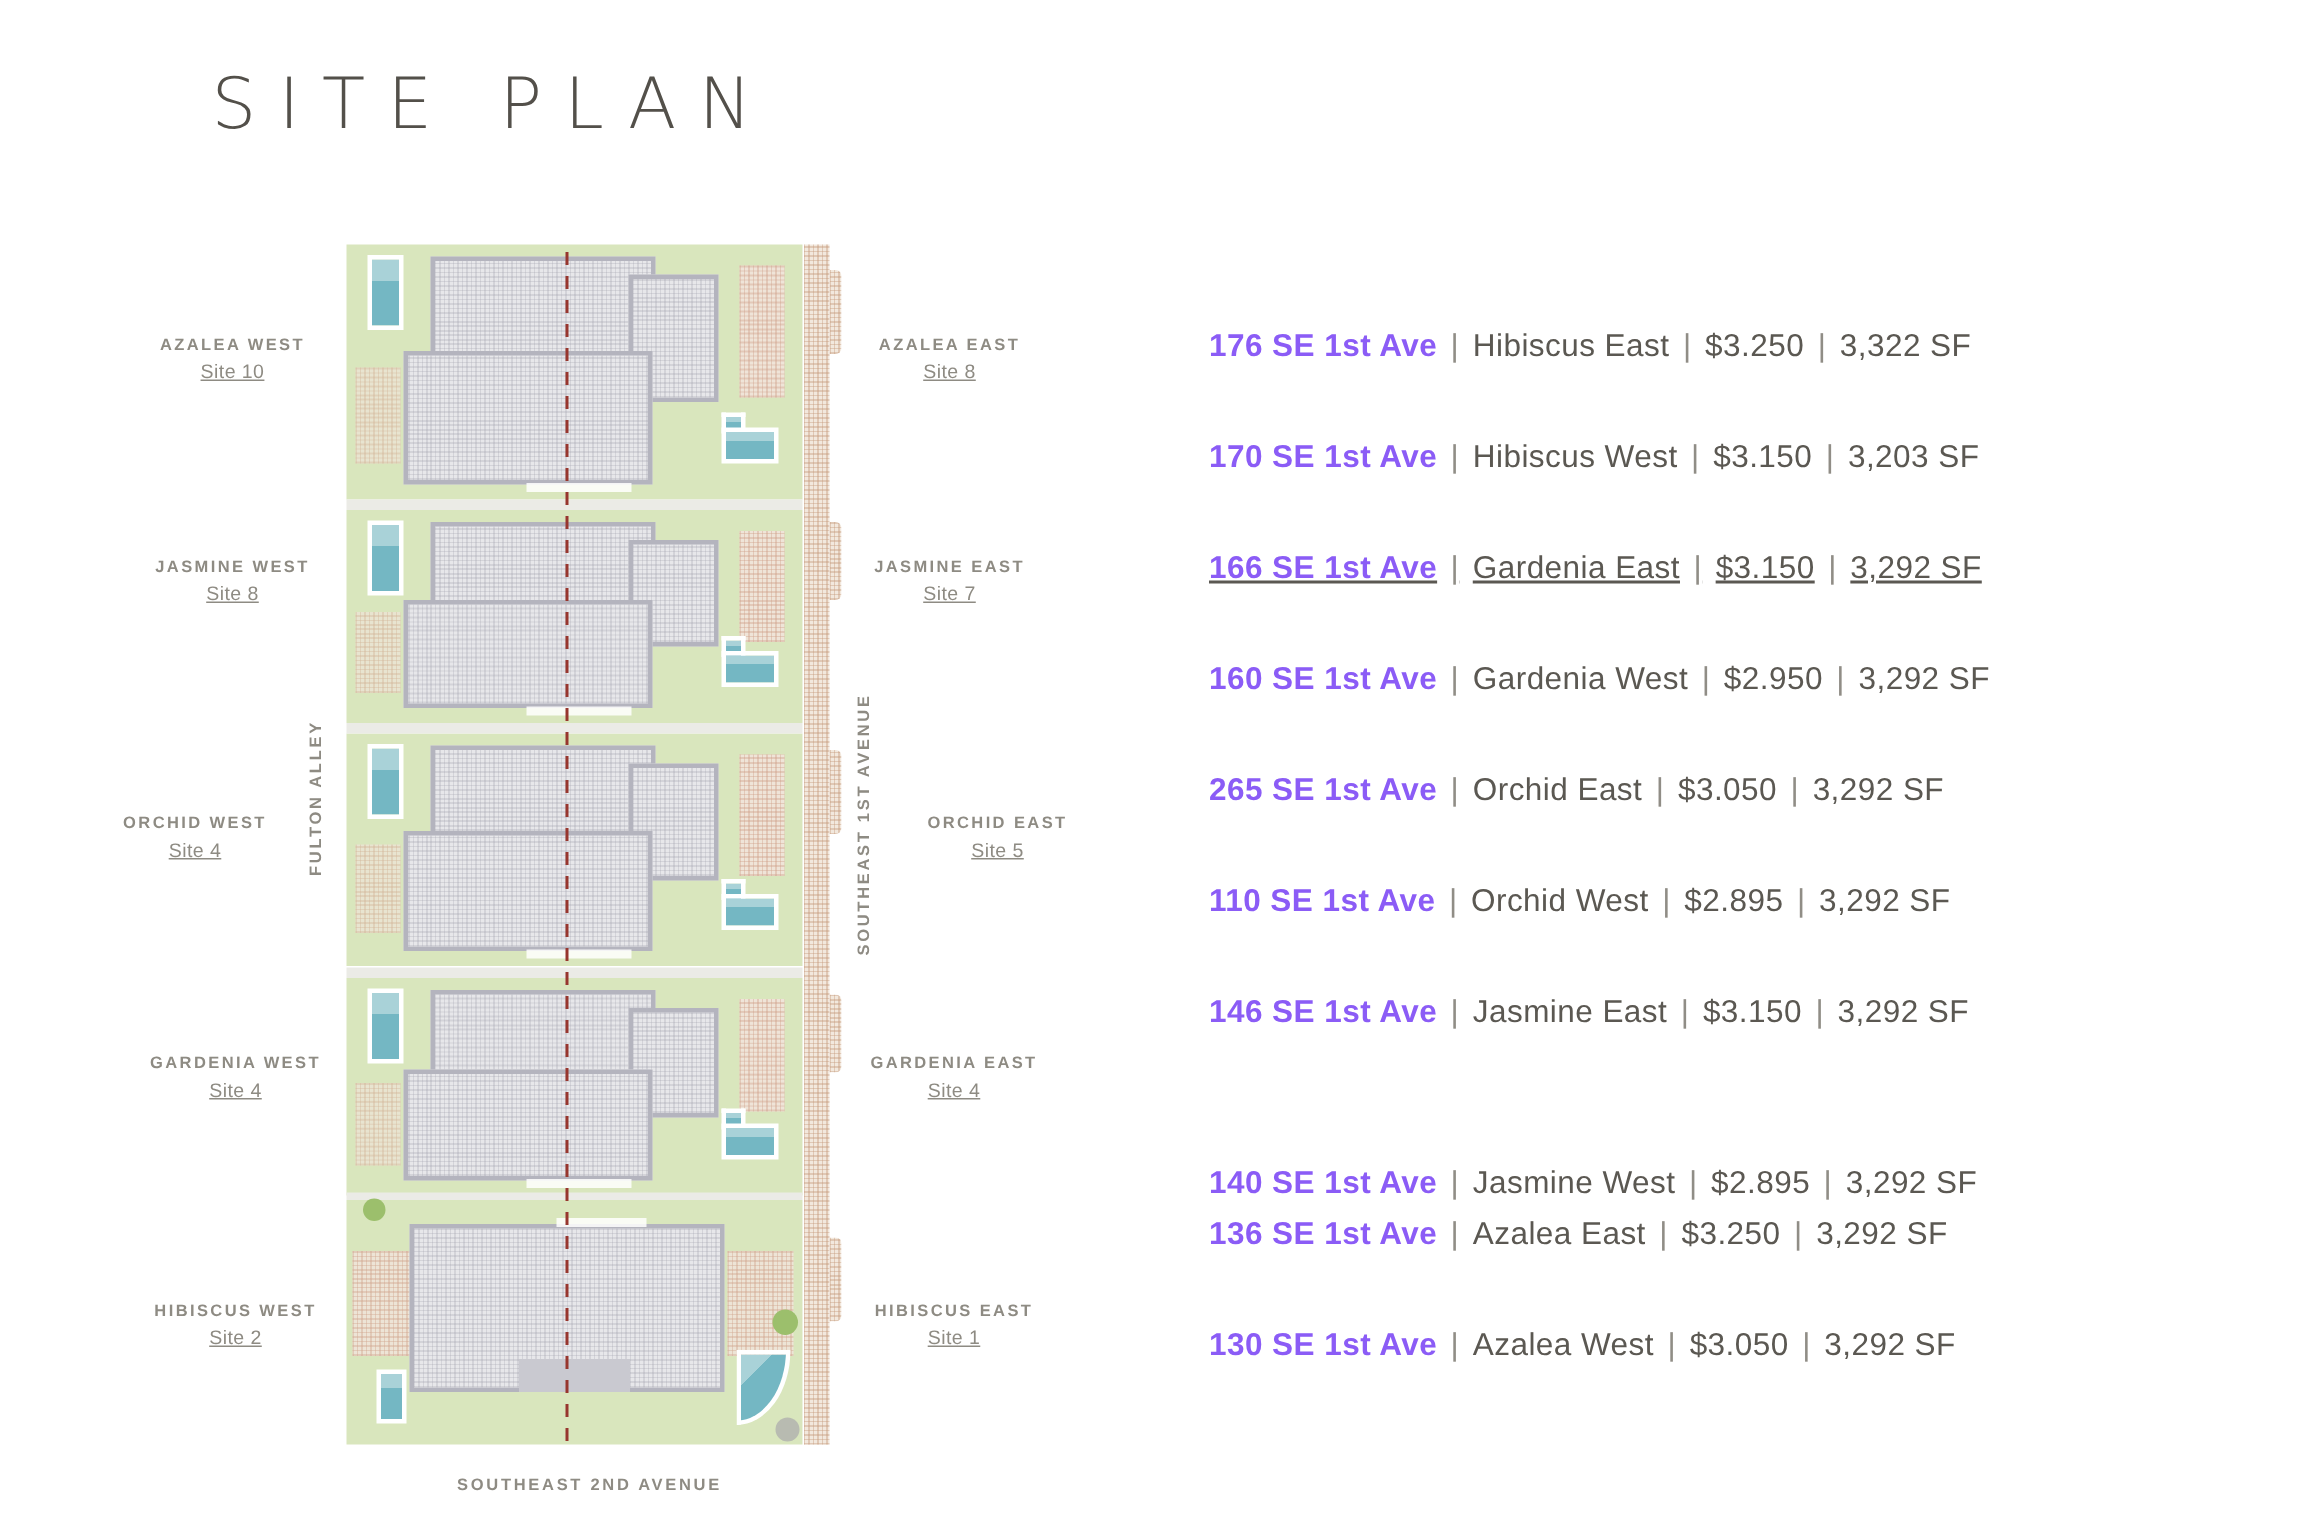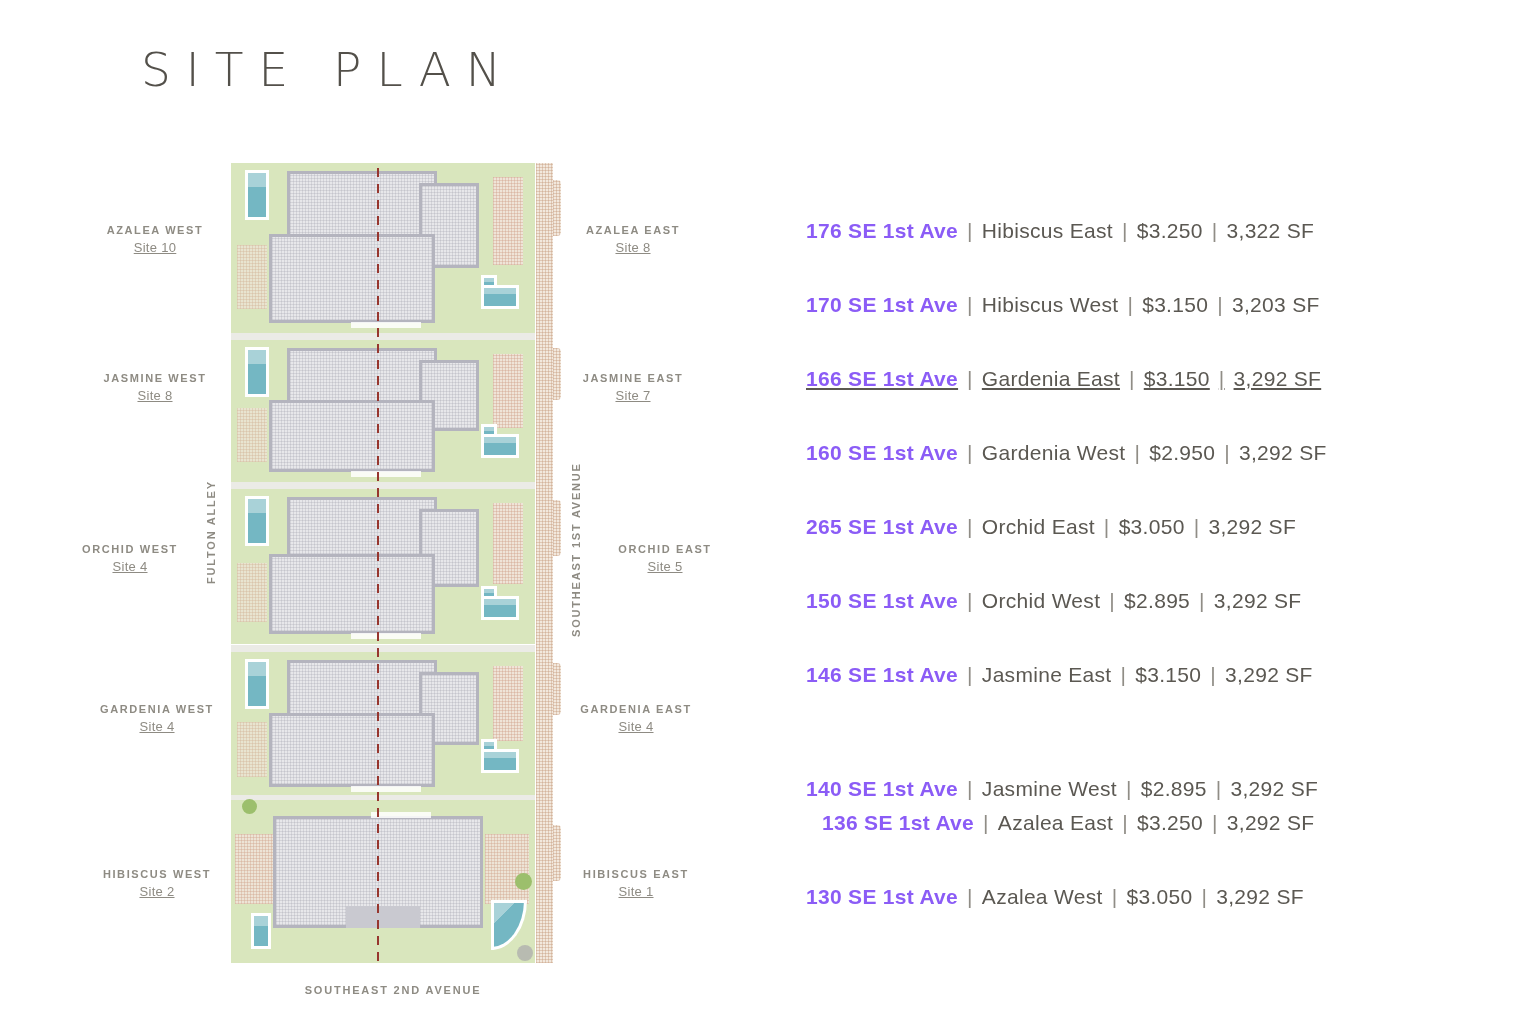--- a/index.html
+++ b/index.html
@@ -185,20 +185,20 @@
         </div>
       </div>
   </div>
 
   <div id="listings">
       <div class="listing-row" style="top: 218px;"><span class="addr">176 SE 1st Ave</span><span class="sep">|</span><span class="val">Hibiscus East</span><span class="sep">|</span><span class="val">$3.250</span><span class="sep">|</span><span class="val">3,322 SF</span></div>
       <div class="listing-row" style="top: 292px; text-align: center;"><span class="addr">170 SE 1st Ave</span><span class="sep">|</span><span class="val">Hibiscus West</span><span class="sep">|</span><span class="val">$3.150</span><span class="sep">|</span><span class="val">3,203 SF</span></div>
       <div class="listing-row" style="top: 366px; text-decoration: underline;"><span class="addr">166 SE 1st Ave</span><span class="sep">|</span><span class="val">Gardenia East</span><span class="sep">|</span><span class="val">$3.150</span><span class="sep">|</span><span class="val">3,292 SF</span></div>
       <div class="listing-row" style="top: 440px;"><span class="addr">160 SE 1st Ave</span><span class="sep">|</span><span class="val">Gardenia West</span><span class="sep">|</span><span class="val">$2.950</span><span class="sep">|</span><span class="val">3,292 SF</span></div>
       <div class="listing-row" style="top: 514px;"><span class="addr">265 SE 1st Ave</span><span class="sep">|</span><span class="val">Orchid East</span><span class="sep">|</span><span class="val">$3.050</span><span class="sep">|</span><span class="val">3,292 SF</span></div>
-      <div class="listing-row" style="top: 588px;"><span class="addr">150 SE 1st Ave</span><span class="sep">|</span><span class="val">Orchid West</span><span class="sep">|</span><span class="val">$2.895</span><span class="sep">|</span><span class="val">3,292 SF</span></div>
+      <div class="listing-row" style="top: 588px;"><span class="addr">110 SE 1st Ave</span><span class="sep">|</span><span class="val">Orchid West</span><span class="sep">|</span><span class="val">$2.895</span><span class="sep">|</span><span class="val">3,292 SF</span></div>
       <div class="listing-row" style="top: 662px;"><span class="addr">146 SE 1st Ave</span><span class="sep">|</span><span class="val">Jasmine East</span><span class="sep">|</span><span class="val">$3.150</span><span class="sep">|</span><span class="val">3,292 SF</span></div>
       <div class="listing-row" style="top: 776px;"><span class="addr">140 SE 1st Ave</span><span class="sep">|</span><span class="val">Jasmine West</span><span class="sep">|</span><span class="val">$2.895</span><span class="sep">|</span><span class="val">3,292 SF</span></div>
-      <div class="listing-row" style="top: 810px; margin-left: 16px;"><span class="addr">136 SE 1st Ave</span><span class="sep">|</span><span class="val">Azalea East</span><span class="sep">|</span><span class="val">$3.250</span><span class="sep">|</span><span class="val">3,292 SF</span></div>
+      <div class="listing-row" style="top: 810px;"><span class="addr">136 SE 1st Ave</span><span class="sep">|</span><span class="val">Azalea East</span><span class="sep">|</span><span class="val">$3.250</span><span class="sep">|</span><span class="val">3,292 SF</span></div>
       <div class="listing-row" style="top: 884px;"><span class="addr">130 SE 1st Ave</span><span class="sep">|</span><span class="val">Azalea West</span><span class="sep">|</span><span class="val">$3.050</span><span class="sep">|</span><span class="val">3,292 SF</span></div>
     </div>
 
 </div>
 
 </body></html>

